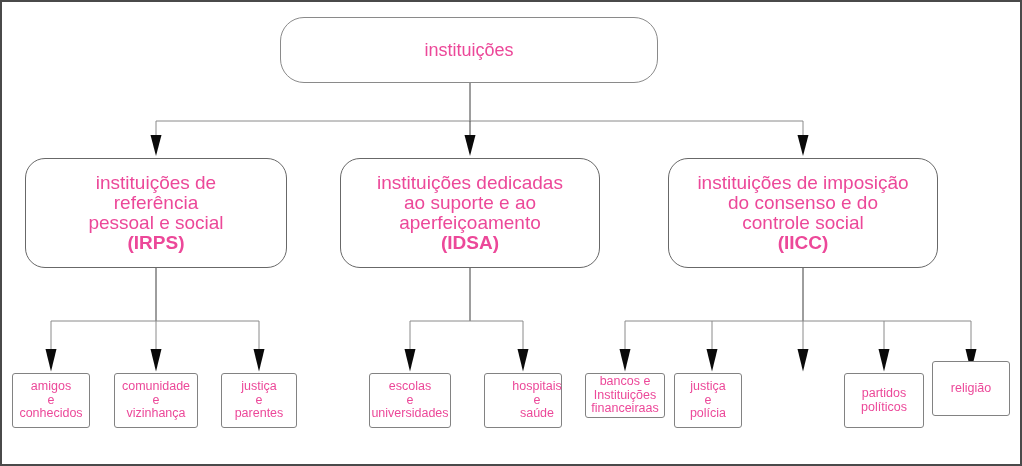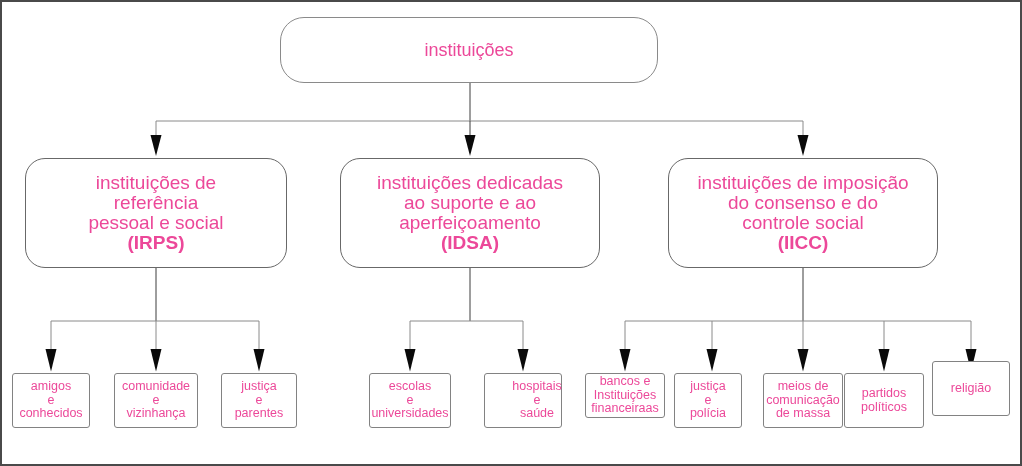--- a/index.html
+++ b/index.html
@@ -167,25 +167,20 @@
   <div class="node leaf-box" style="left:583px; top:371px; width:80px; height:45px;">
     <span class="pre">bancos e
 Instituições
 financeiraas</span>
   </div>
   <div class="node leaf-box" style="left:672px; top:371px; width:68px; height:55px;">
     <span class="pre">justiça
 e
 polícia</span>
   </div>
-  <div class="node leaf-box" style="left:761px; top:371px; width:80px; height:55px;">
-    <span class="pre">meios de
-comunicação
-de massa</span>
-  </div>
   <div class="node leaf-box" style="left:842px; top:371px; width:80px; height:55px;">
     <span class="pre">partidos
 políticos</span>
   </div>
   <div class="node leaf-box" style="left:930px; top:359px; width:78px; height:55px;">
     <span class="pre">religião</span>
   </div>
 
 </div>
 

